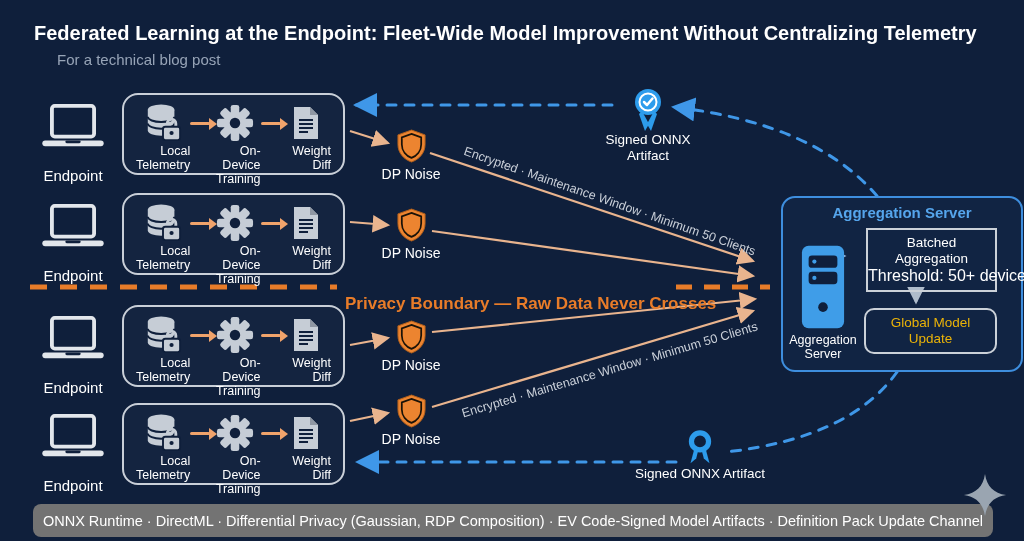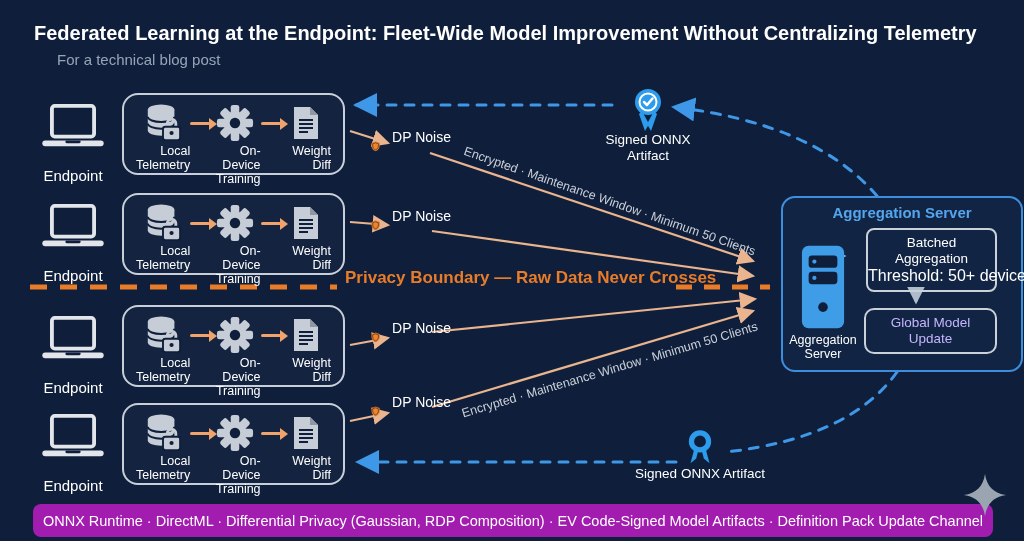--- a/index.html
+++ b/index.html
@@ -19,48 +19,48 @@
     position:absolute; left:122px; width:223px; height:82px; box-sizing:border-box;
     border:2px solid #C9CFD8; border-radius:16px; background:rgba(150,170,200,0.04);
     display:flex; align-items:flex-start; justify-content:space-between; padding:9px 12px 0;
   }
   .step { width:62px; display:flex; flex-direction:column; align-items:center; }
   .step .ic { height:38px; display:flex; align-items:center; justify-content:center; }
   .step .lbl { margin-top:2px; font-size:12.5px; color:#FFFFFF; text-align:right; line-height:1.12; }
   .flow-arrow { position:relative; width:20px; height:3px; background:#F0A36B; margin-top:18px; border-radius:2px; flex:none; }
   .flow-arrow::after { content:""; position:absolute; right:-7px; top:-4.5px; border-left:8px solid #F0A36B; border-top:6px solid transparent; border-bottom:6px solid transparent; }
 
-  .shield-group { position:absolute; width:80px; display:flex; flex-direction:row; gap:12px; }
+  .shield-group { position:absolute; width:80px; display:flex; flex-direction:column; align-items:center; gap:2px; }
   .shield-lbl { color:#FFFFFF; font-size:14px; white-space:nowrap; }
 
   .channel-label { position:absolute; width:300px; text-align:center; font-size:12.5px; color:#C9CFD8; white-space:nowrap; }
   .channel-1 { left:456px; top:193px; transform:rotate(19.2deg); }
   .channel-2 { left:456px; top:364px; transform:rotate(-16.5deg); }
 
-  .privacy-label { position:absolute; left:345px; top:268px; font-size:17px; font-weight:bold; color:#E87C29; white-space:nowrap; }
+  .privacy-label { position:absolute; left:345px; top:294px; font-size:17px; font-weight:bold; color:#E87C29; white-space:nowrap; }
 
   .agg-panel { position:absolute; left:768px; top:196px; width:242px; height:176px; box-sizing:border-box;
     border:2px solid #3E8EDE; border-radius:14px; background:rgba(62,142,222,0.05);margin-left:13px; }
   .agg-title { position:absolute; left:0; top:6px; width:100%; text-align:center; color:#55A5EC; font-weight:bold; font-size:15px; }
   .server-group { position:absolute; left:2px; top:45px; width:76px; display:flex; flex-direction:column; align-items:center; gap:2px; }
   .server-lbl { color:#FFFFFF; font-size:12.5px; text-align:center; line-height:1.15; }
   .batched-box { position:absolute; left:83px; top:30px; width:131px; height:64px; box-sizing:border-box;
-    border:2px solid #CBD1D8; border-radius:8px; color:#FFFFFF; text-align:center; padding-top:5px; }
+    border:2px solid #CBD1D8; border-radius:0; color:#FFFFFF; text-align:center; padding-top:5px; }
   .batched-title { font-size:13.5px; line-height:1.15; max-width:92px; margin:0 auto; }
   .batched-sub { font-size:16px; margin-top:1px; white-space:nowrap; }
   .global-box { position:absolute; left:81px; top:110px; width:133px; height:46px; box-sizing:border-box;
     border:2px solid #CBD1D8; border-radius:10px; display:flex; align-items:center; justify-content:center; }
-  .global-lbl { color:#c4b5fd; font-size:13.5px; text-align:center; line-height:1.15; max-width:100px; }
+  .global-lbl { color:#eab308; font-size:13.5px; text-align:center; line-height:1.15; max-width:100px; }
 
   .badge-top { position:absolute; left:596px; top:88px; width:104px; display:flex; flex-direction:column; align-items:center; }
   .badge-top-lbl { color:#FFFFFF; font-size:13.5px; text-align:center; line-height:1.2; margin-top:-2px; }
   .badge-bottom { position:absolute; left:635px; top:430px; width:130px; display:flex; flex-direction:column; align-items:center; }
   .badge-bottom-lbl { color:#FFFFFF; font-size:13.5px; white-space:nowrap; margin-top:-2px; }
 
-  .footer-bar { position:absolute; left:33px; top:504px; width:960px; height:33px; background:#a21caf; border-radius:8px;
+  .footer-bar { position:absolute; left:33px; top:504px; width:960px; height:33px; background:#737373; border-radius:8px;
     display:flex; align-items:center; justify-content:center; }
   .footer-text { color:#FFFFFF; font-size:14.5px; white-space:nowrap; }
   .sparkle { position:absolute; left:962px; top:472px; }
 </style>
 </head>
 <body>
 
 <div class="canvas">
 
   <div class="title">Federated Learning at the Endpoint: Fleet-Wide Model Improvement Without Centralizing Telemetry</div>

